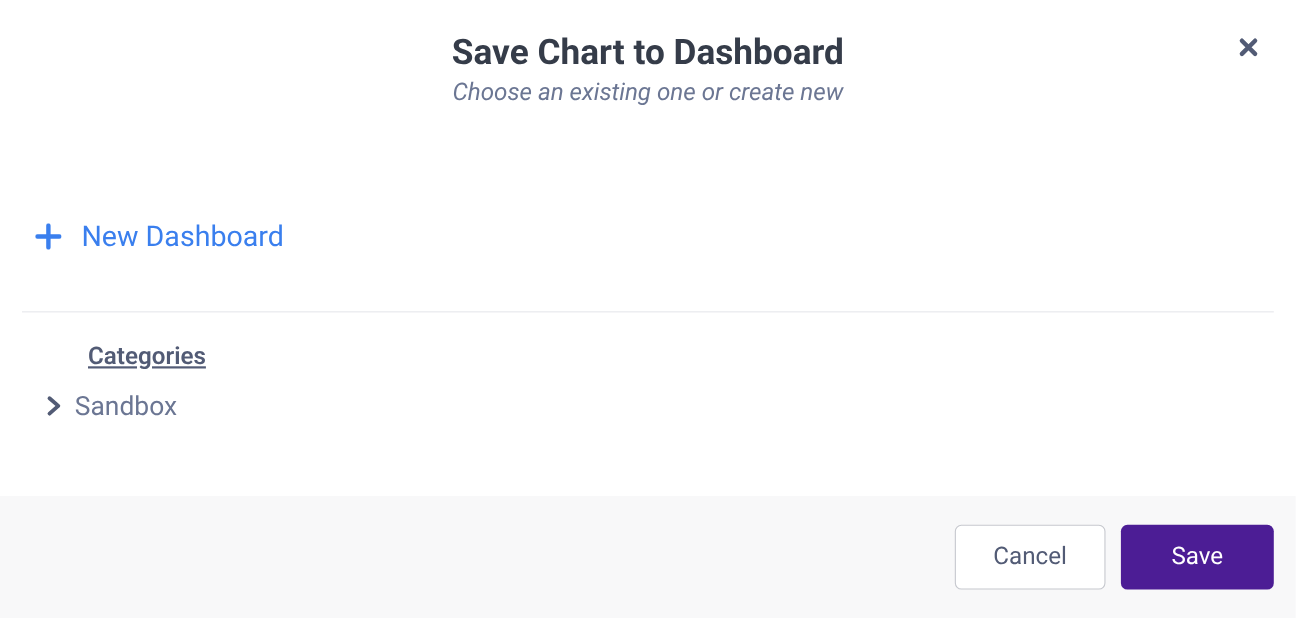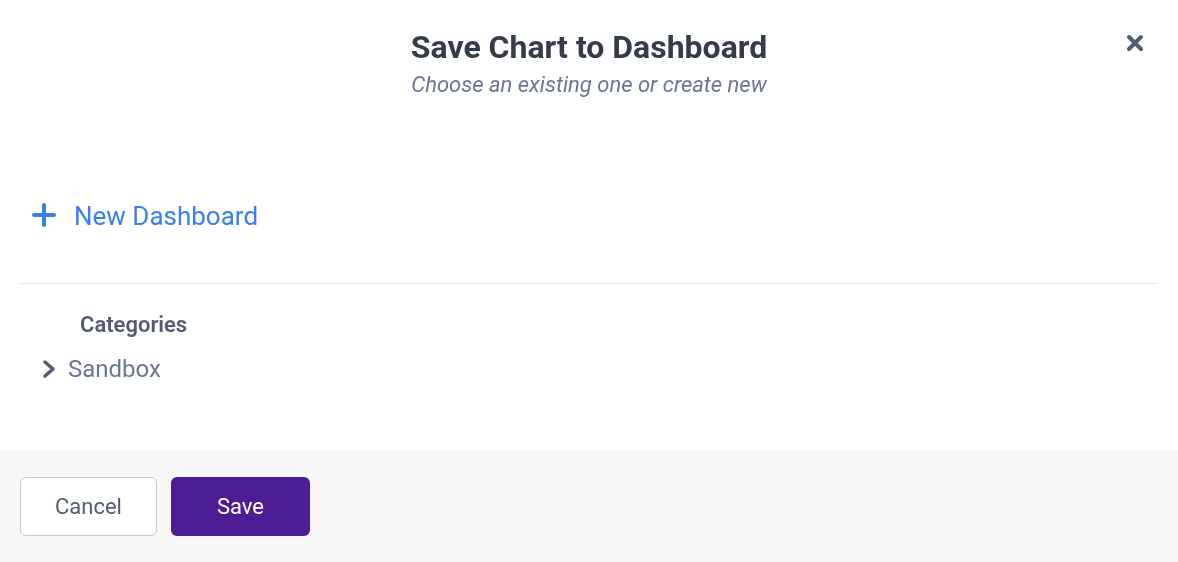--- a/index.html
+++ b/index.html
@@ -77,20 +77,21 @@
       border: none;
       border-top: 1px solid #e6e7eb;
       margin: 22px 0 28px 0;
     }
     .section-label {
       font-size: 22px;
       font-weight: 600;
       color: #525b75;
       margin-left: 60px;
       margin-bottom: 18px;
+      text-decoration: underline;
     }
     .category-row {
       display: flex;
       align-items: center;
       gap: 8px;
       margin-left: 18px;
       cursor: pointer;
     }
     .chevron-icon {
       color: #525b75;
@@ -102,20 +103,21 @@
     }
     .category-label {
       font-size: 24px;
       font-weight: 400;
       color: #6b7693;
     }
     .modal-footer {
       background: #f8f8f9;
       padding: 26px 20px;
       display: flex;
+      justify-content: flex-end;
       gap: 14px;
     }
     .btn {
       font-size: 22px;
       font-weight: 400;
       padding: 16px 34px;
       border-radius: 6px;
       cursor: pointer;
       border: none;
       font-family: inherit;

